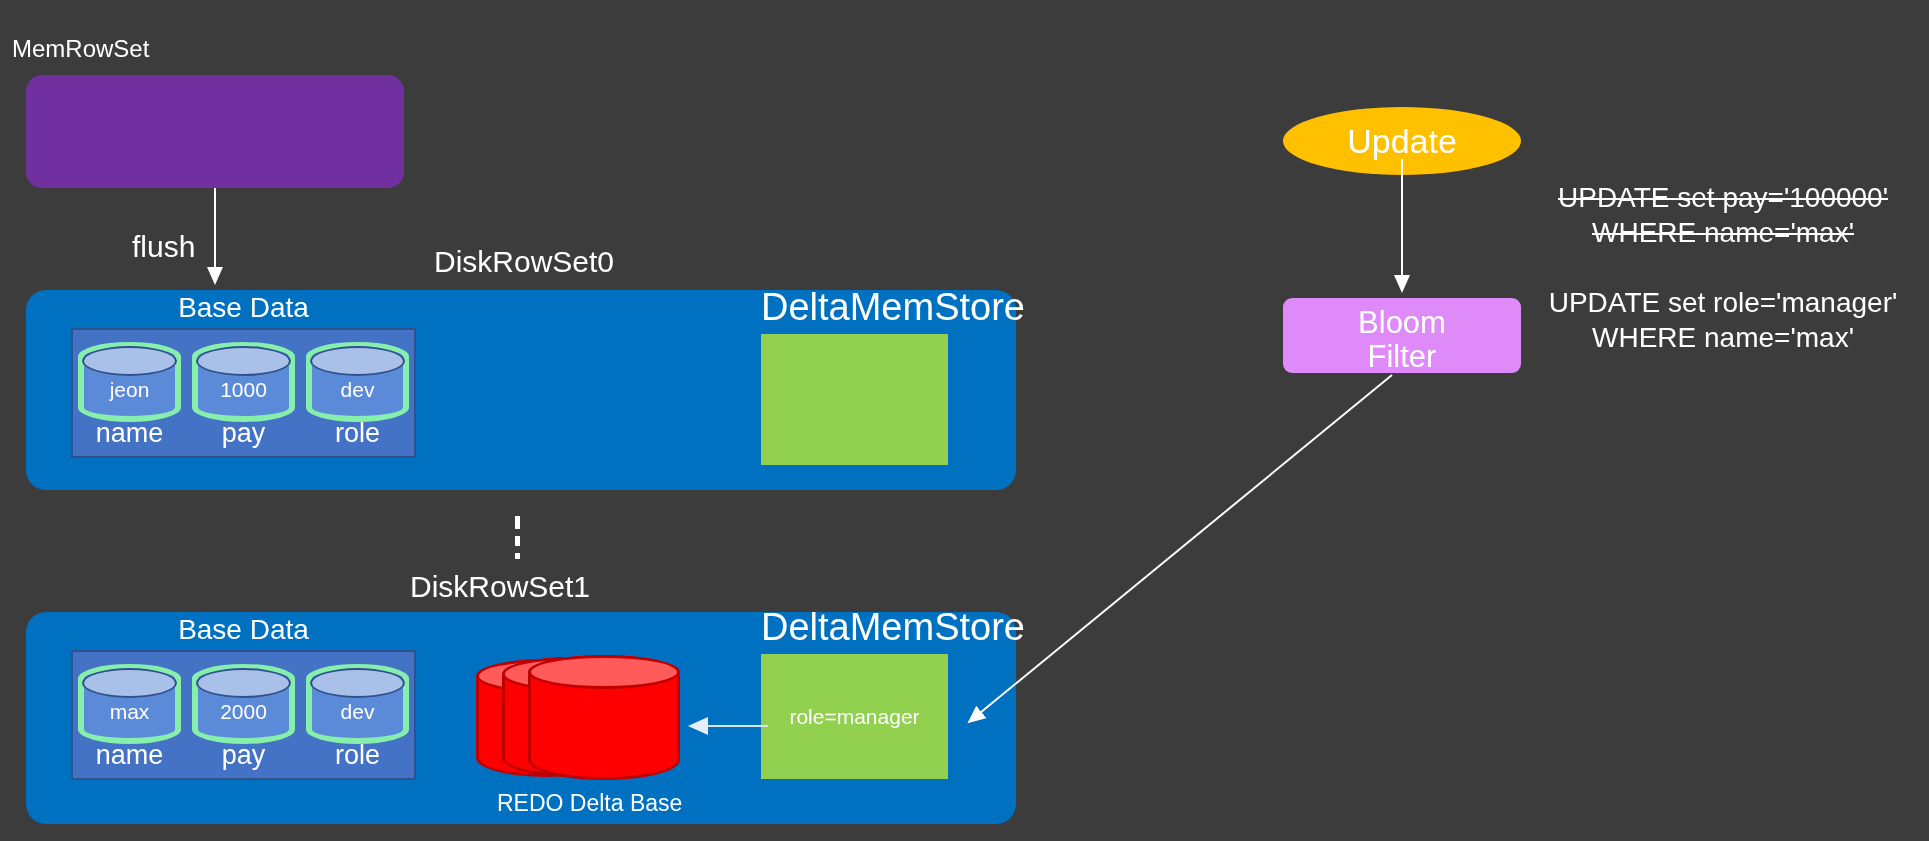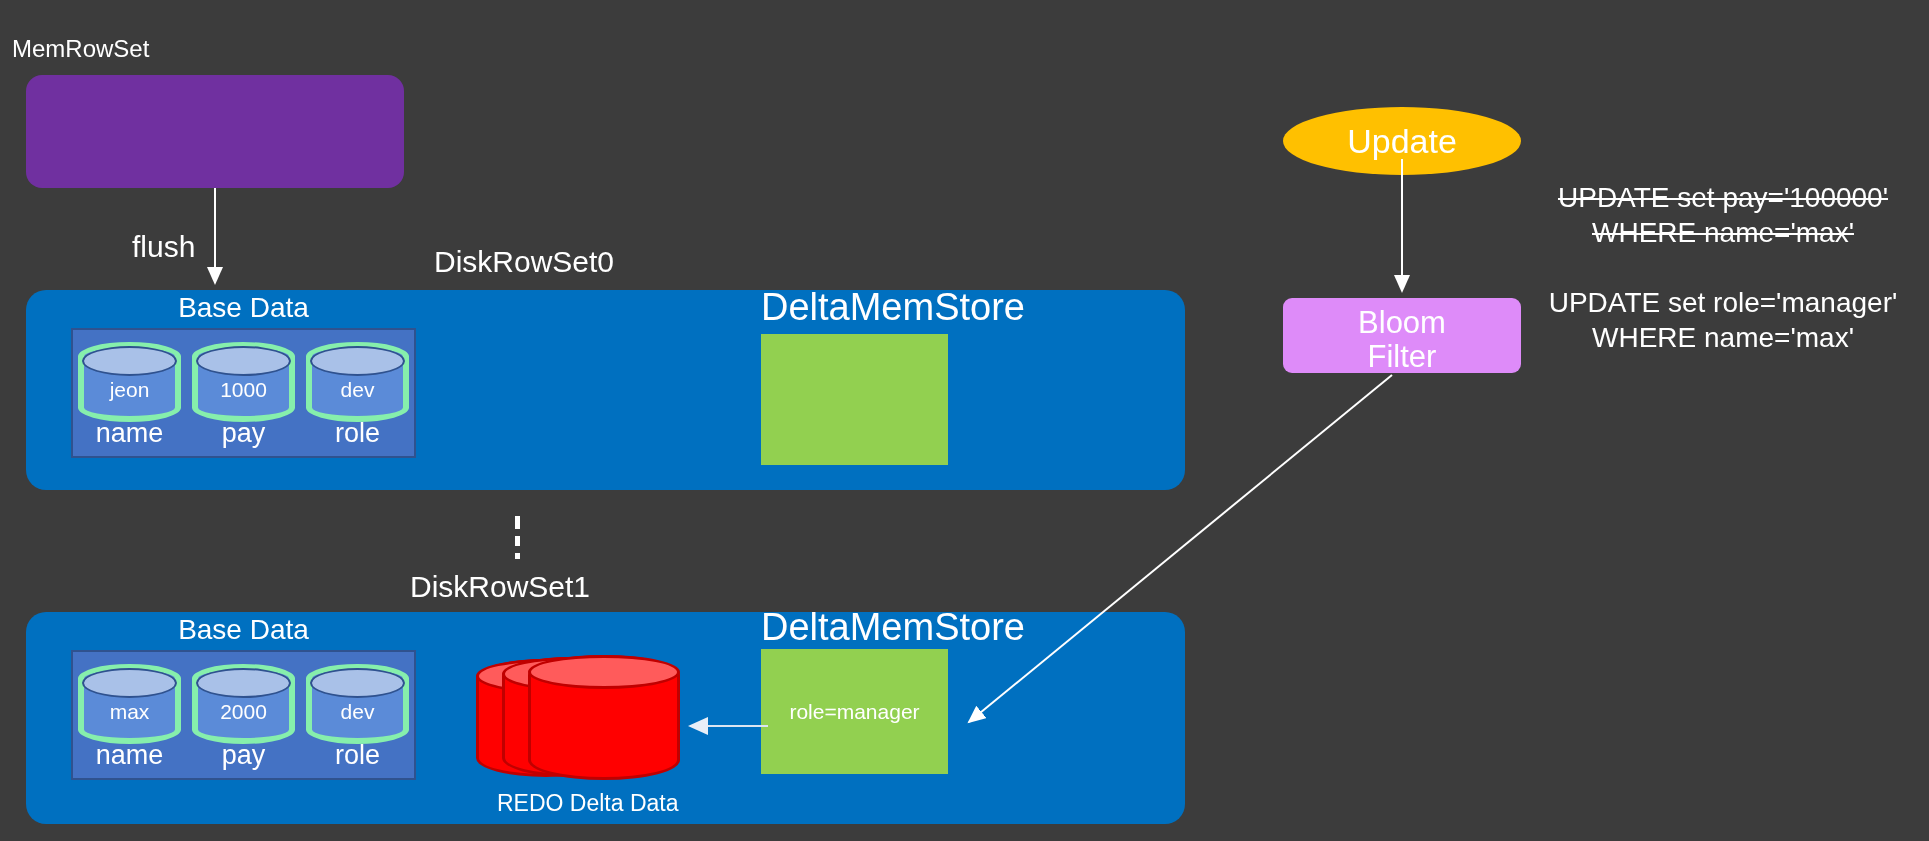--- a/index.html
+++ b/index.html
@@ -45,21 +45,21 @@
 
   
   .rowset-title { font-size: 30px; }
   #diskrowset0-title { left: 434px; top: 245px; }
   #diskrowset1-title { left: 410px; top: 570px; }
 
   .rowset-box {
     background: #0070C0;
     border-radius: 20px;
     left: 26px;
-    width: 1159px;
+    width: 990px;
   }
   #diskrowset0-box { top: 290px;  height: 200px; }
   #diskrowset1-box { top: 612px;  height: 212px; }
 
   
   .basedata-title {
     font-size: 28px;
     color: #ffffff;
     text-align: center;
   }
@@ -288,32 +288,32 @@
             </div>
             <div class="cyl-label">role</div>
           </div>
 
         </div>
       </div>
     </div>
 
     <div class="abs" style="left:735px; top:-6px;">
       <div class="dms-title" style="text-align:left;">DeltaMemStore</div>
-      <div class="dms-box dms-box-flex" style="width:187px; height:125px;">
+      <div class="dms-box dms-box-flex" style="margin-top:5px; width:187px; height:125px;">
         <span class="dms-text">role=manager</span>
       </div>
     </div>
   </div>
 
   <div class="abs" id="redo-group">
     <div class="red-cyl" style="left:0px;  top:4px;  width:140px; height:118px;"></div>
     <div class="red-cyl" style="left:26px; top:2px;  width:140px; height:120px;"></div>
     <div class="red-cyl" style="left:52px; top:0px;  width:152px; height:125px;"></div>
   </div>
-  <div class="abs label" id="redo-label">REDO Delta Data</div>
+  <div class="abs label" id="redo-label">REDO Delta Base</div>
 
   <div class="abs" id="update-ellipse">
     <span id="update-label">Update</span>
   </div>
 
   <div class="abs" id="bloom-box">
     <span class="bloom-line">Bloom</span>
     <span class="bloom-line">Filter</span>
   </div>
 

